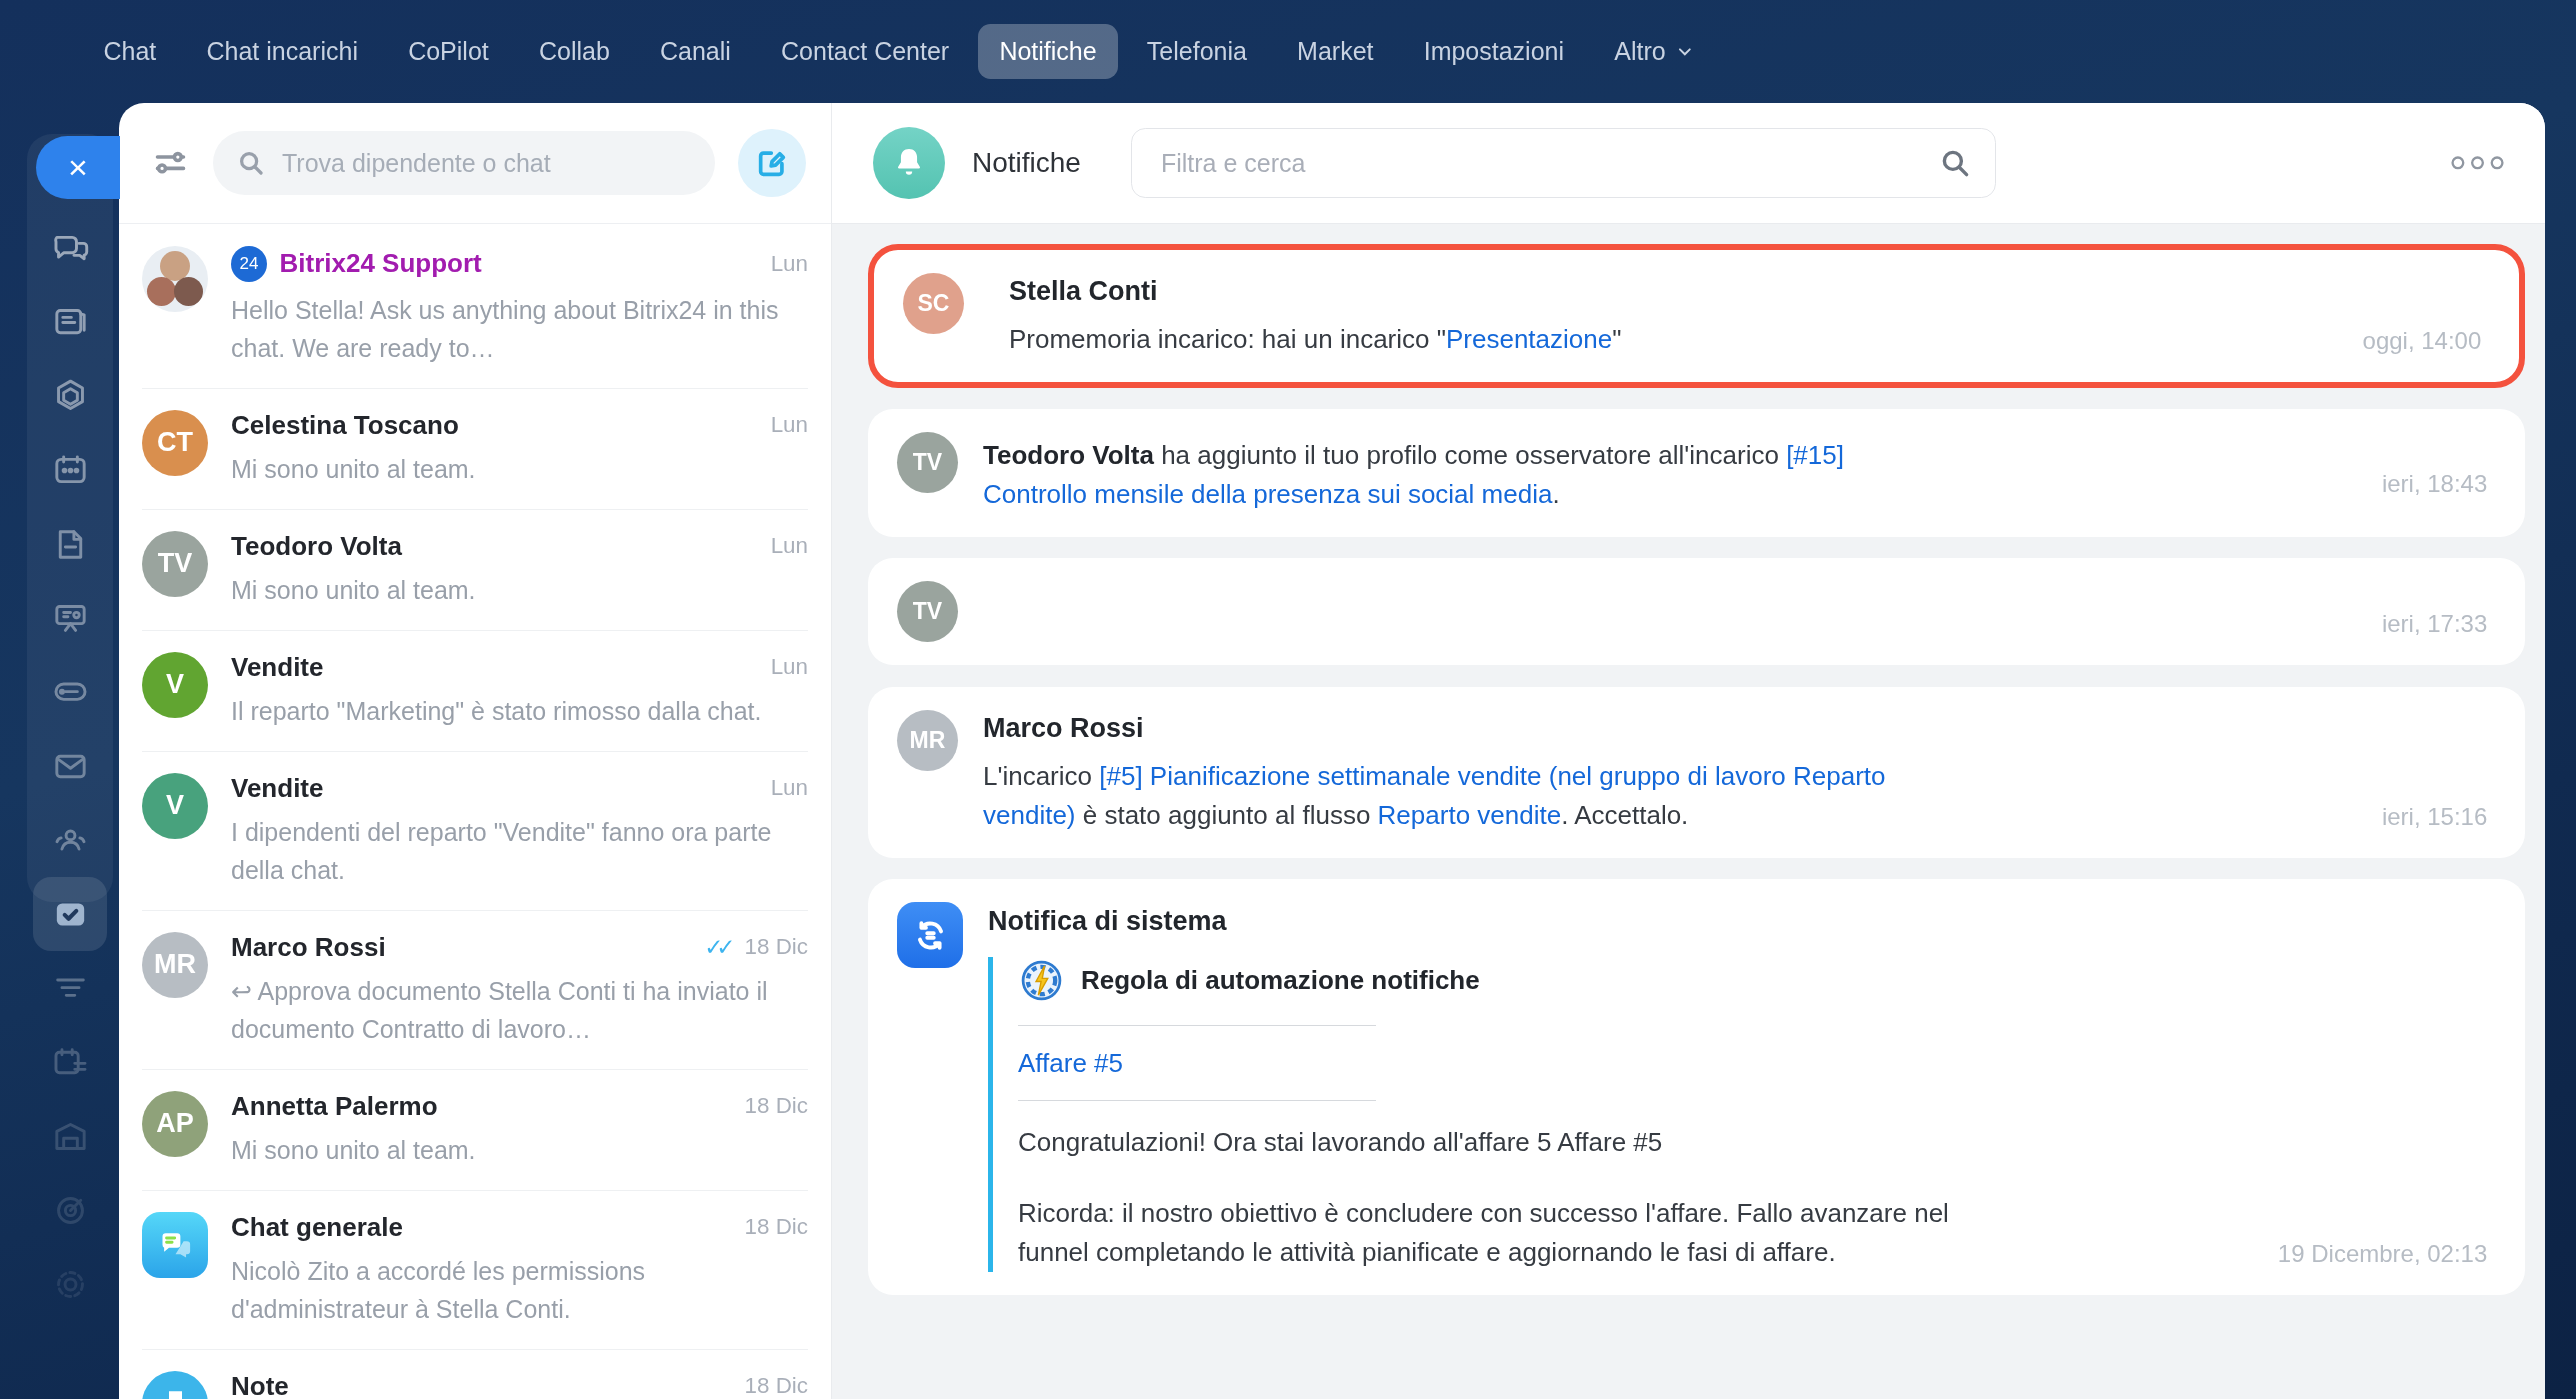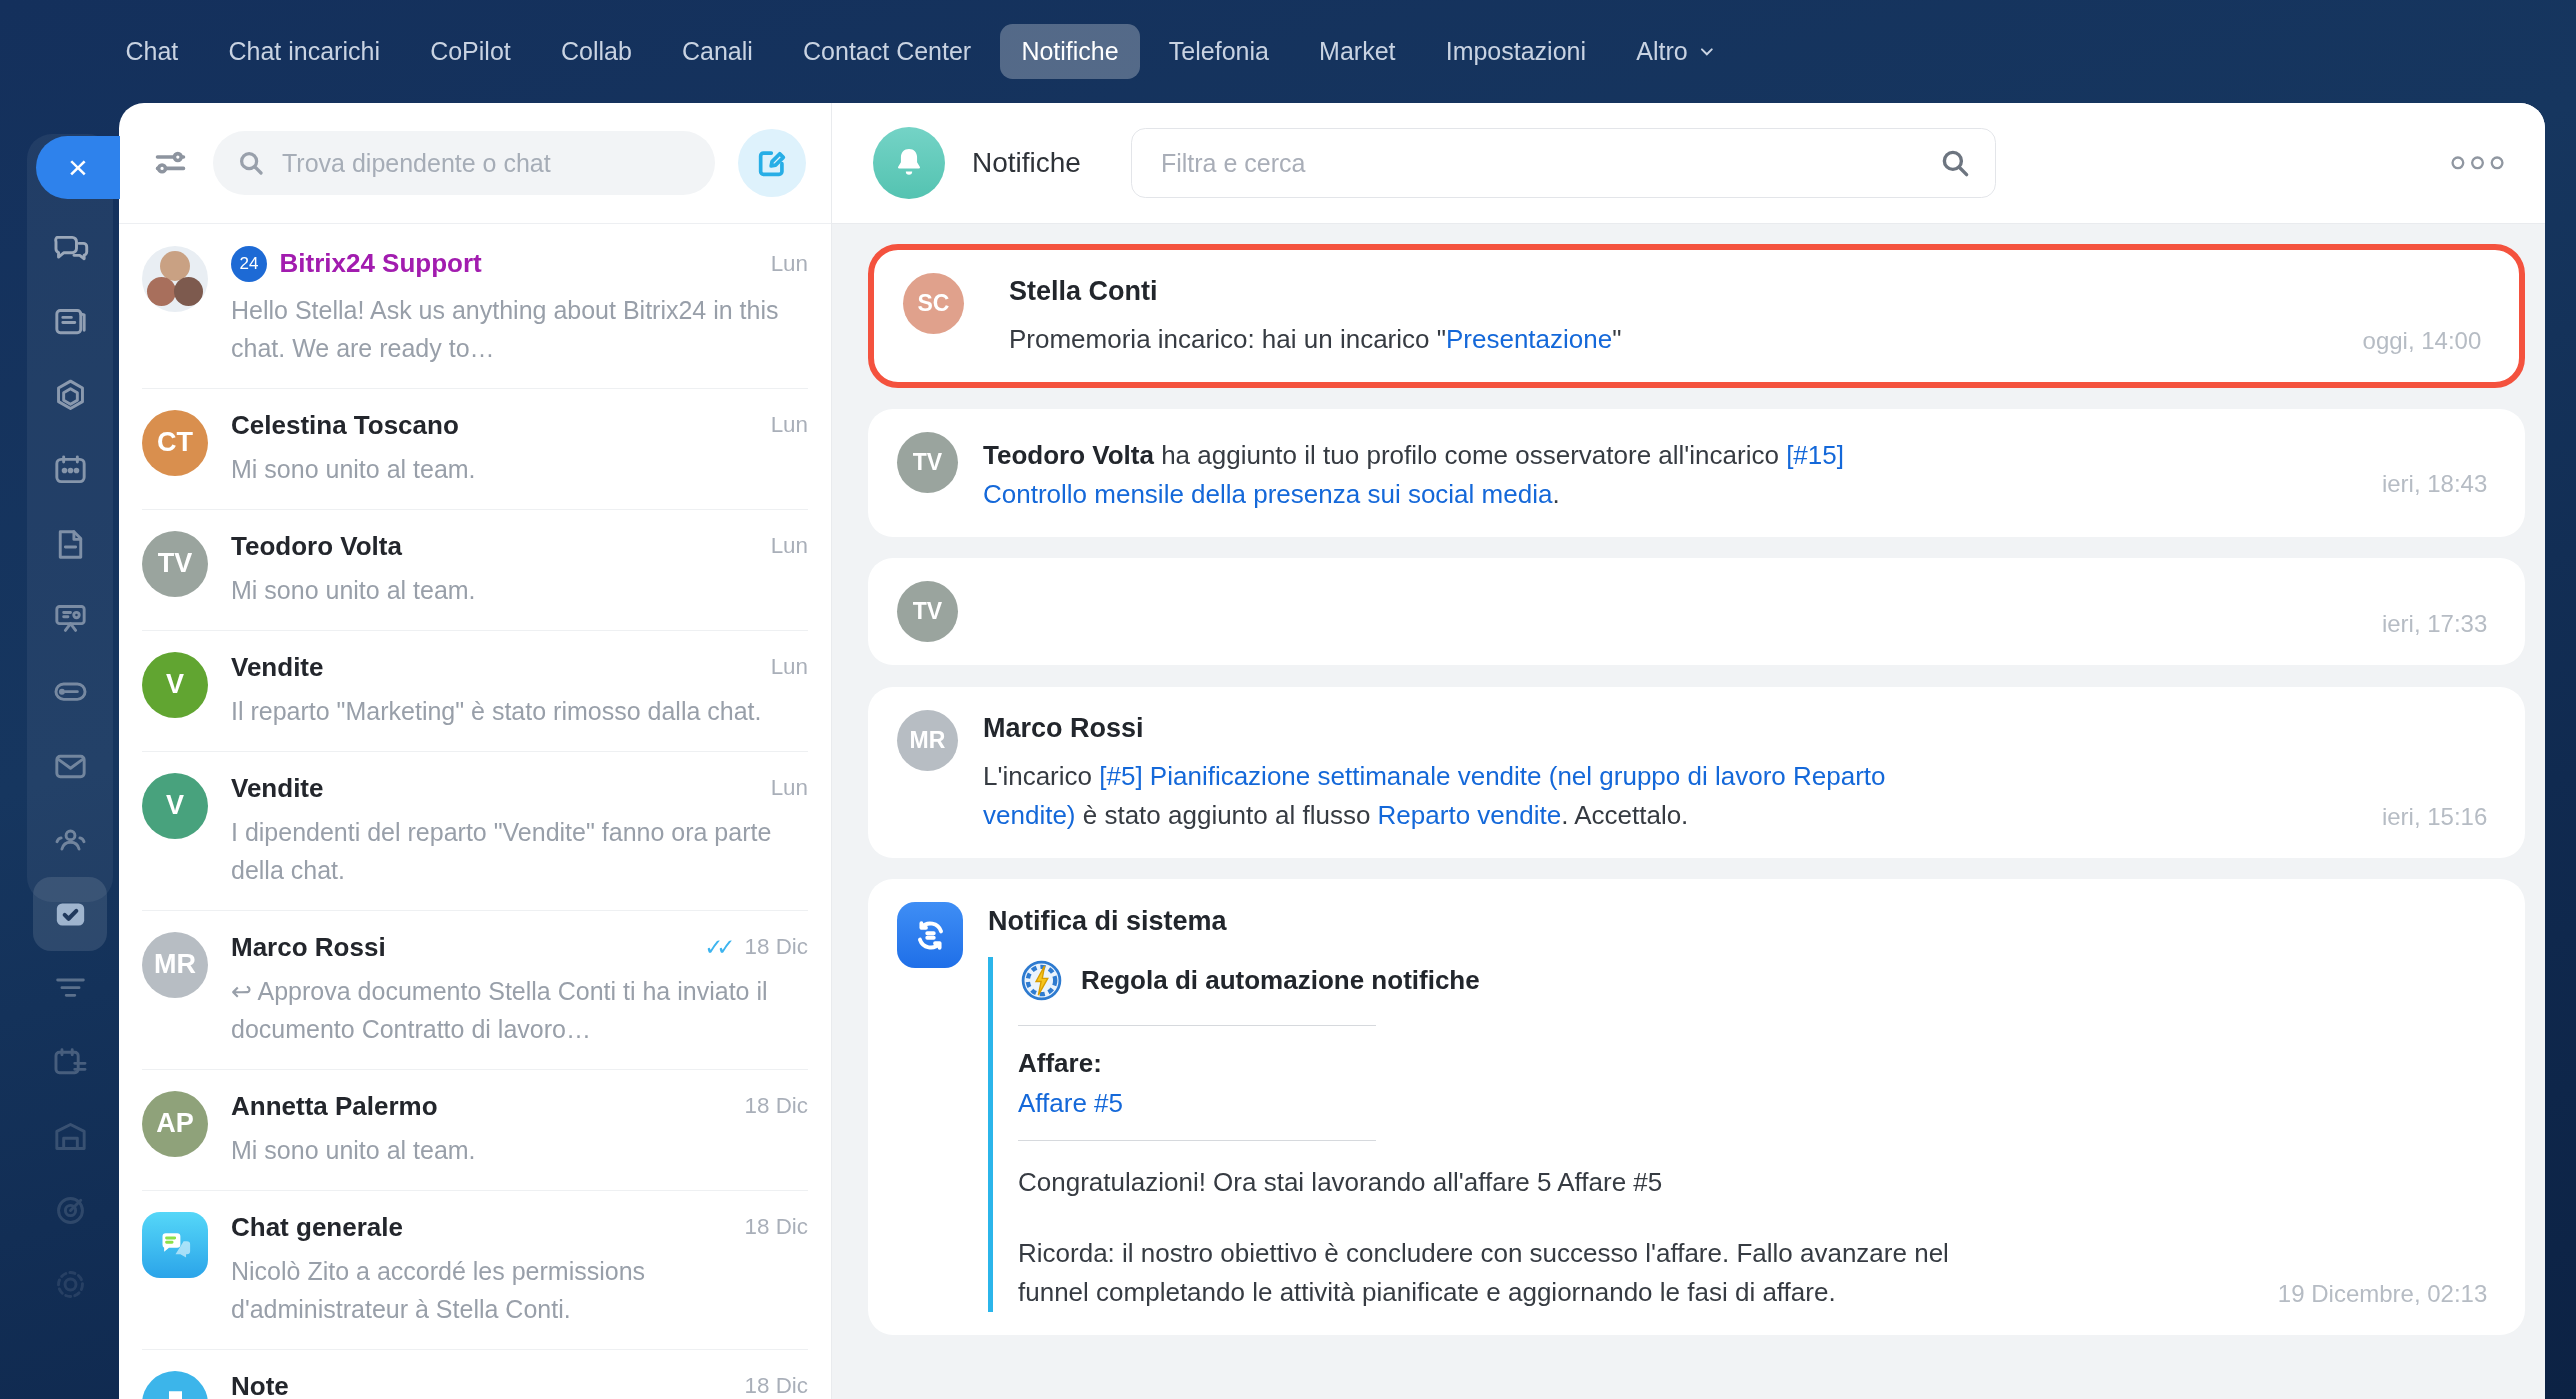--- a/index.html
+++ b/index.html
@@ -4,21 +4,21 @@
 <style>
   * { margin:0; padding:0; box-sizing:border-box; }
   html,body { width:2576px; height:1400px; overflow:hidden; }
   body { font-family:"Liberation Sans", sans-serif; }
 
   .app { position:relative; width:2576px; height:1400px;
          background:linear-gradient(165deg,#14305c 0%,#16365f 38%,#102a50 70%,#0c2244 100%); overflow:hidden; }
 
   
   .topnav { position:absolute; top:0; left:0; right:0; height:103px;
-            display:flex; align-items:center; padding-left:104px; gap:7.2px; }
+            display:flex; align-items:center; padding-left:82px; gap:7.2px; }
   .nav-item { color:#c9d3e2; font-size:25px; padding:13.4px 21.5px; border-radius:12.5px;
               cursor:pointer; white-space:nowrap; display:flex; align-items:center; gap:9px; }
   .nav-item.active { background:rgba(255,255,255,.27); color:#ffffff; }
   .chev { width:19.7px; height:19.7px; stroke:#c9d3e2; fill:none; stroke-width:2.4; stroke-linecap:round; }
 
   
   .rail-strip { position:absolute; left:27px; top:134px; width:86px; height:768px;
                 background:rgba(255,255,255,.06); border-radius:25px; }
   .close-btn { position:absolute; left:36px; top:136px; width:84px; height:63px;
                background:#2e82ec; border-radius:32px 0 0 32px; z-index:6;
@@ -482,21 +482,20 @@
             <div class="quote">
               <div class="rule-row">
                 <svg viewBox="0 0 24 24">
                   <circle cx="12" cy="12" r="9.4" fill="#eaf3fc" stroke="#2e7bd0" stroke-width="1.4"></circle>
                   <circle cx="12" cy="12" r="7" fill="none" stroke="#2e7bd0" stroke-width="2.2" stroke-dasharray="2.6 2"></circle>
                   <path d="M13.6 4.5l-4.4 8h2.6l-1.4 7 4.8-8.6h-2.8z" fill="#f6c51e" stroke="#d89d00" stroke-width=".7"></path>
                 </svg>
                 <span class="rule-title">Regola di automazione notifiche</span>
               </div>
               <div class="q-div"></div>
-              <div class="q-label">Affare:</div>
               <a class="lnk q-link">Affare #5</a>
               <div class="q-div"></div>
               <p class="q-p">Congratulazioni! Ora stai lavorando all'affare 5 Affare #5</p>
               <p class="q-p">Ricorda: il nostro obiettivo è concludere con successo l'affare. Fallo avanzare nel funnel completando le attività pianificate e aggiornando le fasi di affare.</p>
             </div>
           </div>
           <div class="tstamp">19 Dicembre, 02:13</div>
         </div>
 
       </div>

